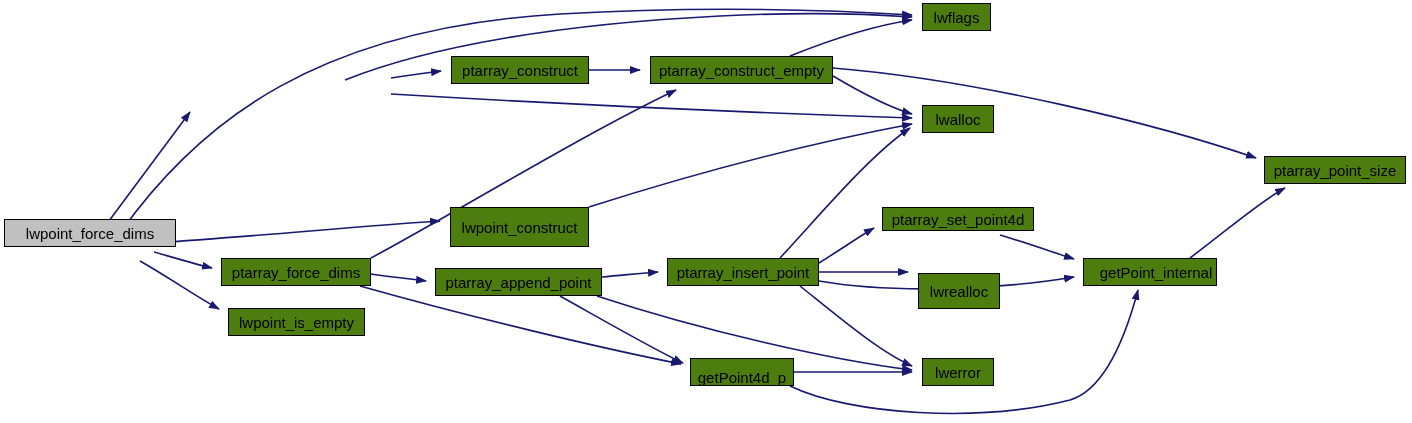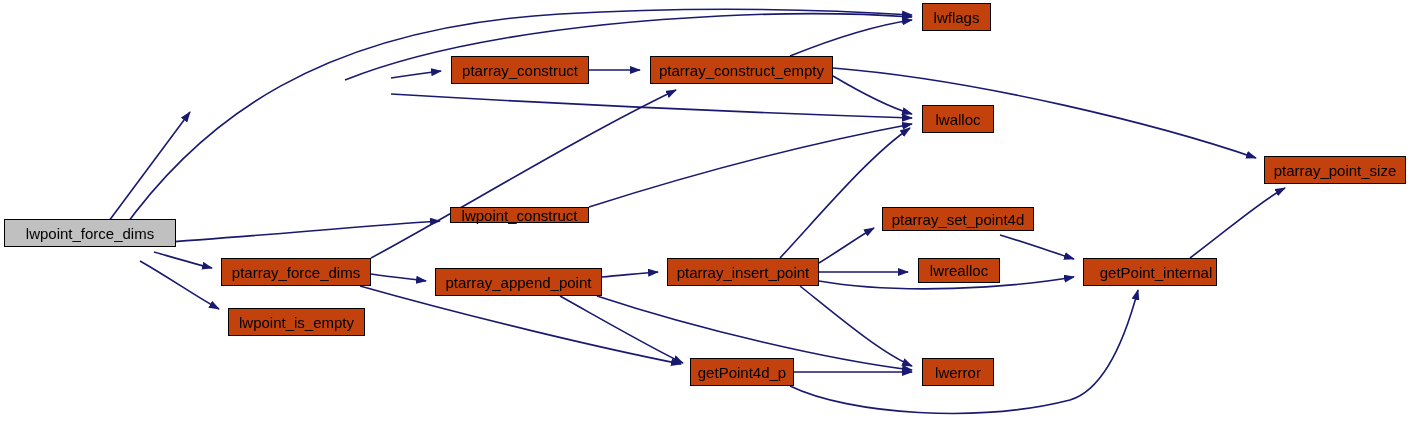--- a/index.html
+++ b/index.html
@@ -1,20 +1,20 @@
 <!DOCTYPE html>
 <html><head>
 <meta charset="utf-8">
 <style>
   html,body{margin:0;padding:0;background:#ffffff;}
   #canvas{position:relative;width:1412px;height:423px;background:#ffffff;
           font-family:"Liberation Sans","DejaVu Sans",sans-serif;overflow:hidden;}
   svg.edges{position:absolute;left:0;top:0;width:1412px;height:423px;}
   .node{position:absolute;box-sizing:border-box;border:1px solid #000000;
-        background:#c2410c;display:flex;align-items:center;justify-content:center;
+        background:#4d7c0f;display:flex;align-items:center;justify-content:center;
         font-size:15px;color:#000000;white-space:nowrap;line-height:1;}
   .node.root{background:#c0c0c0;}
   .node span{pointer-events:none;}
 </style>
 </head>
 <body>
 
 <div id="canvas">
 
   <svg class="edges" viewBox="0 0 1412 423" xmlns="http://www.w3.org/2000/svg">
@@ -79,54 +79,54 @@
 
       <path d="M 790,386 C 850,415 980,423 1070,400 C 1110,388 1130,320 1138,290"></path>
 
       <path d="M 1190,258 C 1230,228 1262,200 1285,188"></path>
     </g>
   </svg>
 
   <div class="node root" style="left:4px;top:219px;width:172px;height:28px;">
     <span>lwpoint_force_dims</span>
   </div>
-  <div class="node" style="left:450px;top:207px;width:139px;height:16px;">
+  <div class="node" style="left:450px;top:207px;width:139px;height:40px;">
     <span>lwpoint_construct</span>
   </div>
   <div class="node" style="left:221px;top:258px;width:150px;height:28px;">
     <span>ptarray_force_dims</span>
   </div>
   <div class="node" style="left:228px;top:308px;width:137px;height:28px;">
     <span>lwpoint_is_empty</span>
   </div>
   <div class="node" style="left:451px;top:56px;width:138px;height:28px;">
     <span>ptarray_construct</span>
   </div>
   <div class="node" style="left:650px;top:56px;width:183px;height:28px;">
     <span>ptarray_construct_empty</span>
   </div>
   <div class="node" style="left:435px;top:268px;width:167px;height:28px;">
     <span>ptarray_append_point</span>
   </div>
   <div class="node" style="left:667px;top:258px;width:152px;height:28px;">
     <span>ptarray_insert_point</span>
   </div>
-  <div class="node" style="left:690px;top:358px;width:104px;height:28px;">
+  <div class="node" style="left:690px;top:358px;width:104px;height:28px;align-items:flex-end;">
     <span>getPoint4d_p</span>
   </div>
   <div class="node" style="left:922px;top:3px;width:69px;height:28px;">
     <span>lwflags</span>
   </div>
   <div class="node" style="left:922px;top:105px;width:72px;height:28px;">
     <span>lwalloc</span>
   </div>
   <div class="node" style="left:882px;top:207px;width:152px;height:24px;">
     <span>ptarray_set_point4d</span>
   </div>
-  <div class="node" style="left:918px;top:258px;width:82px;height:25px;">
+  <div class="node" style="left:918px;top:273px;width:82px;height:36px;">
     <span>lwrealloc</span>
   </div>
   <div class="node" style="left:922px;top:358px;width:72px;height:28px;">
     <span>lwerror</span>
   </div>
   <div class="node" style="left:1083px;top:258px;width:134px;height:28px;padding-left:12px;">
     <span>getPoint_internal</span>
   </div>
   <div class="node" style="left:1264px;top:156px;width:142px;height:28px;">
     <span>ptarray_point_size</span>

